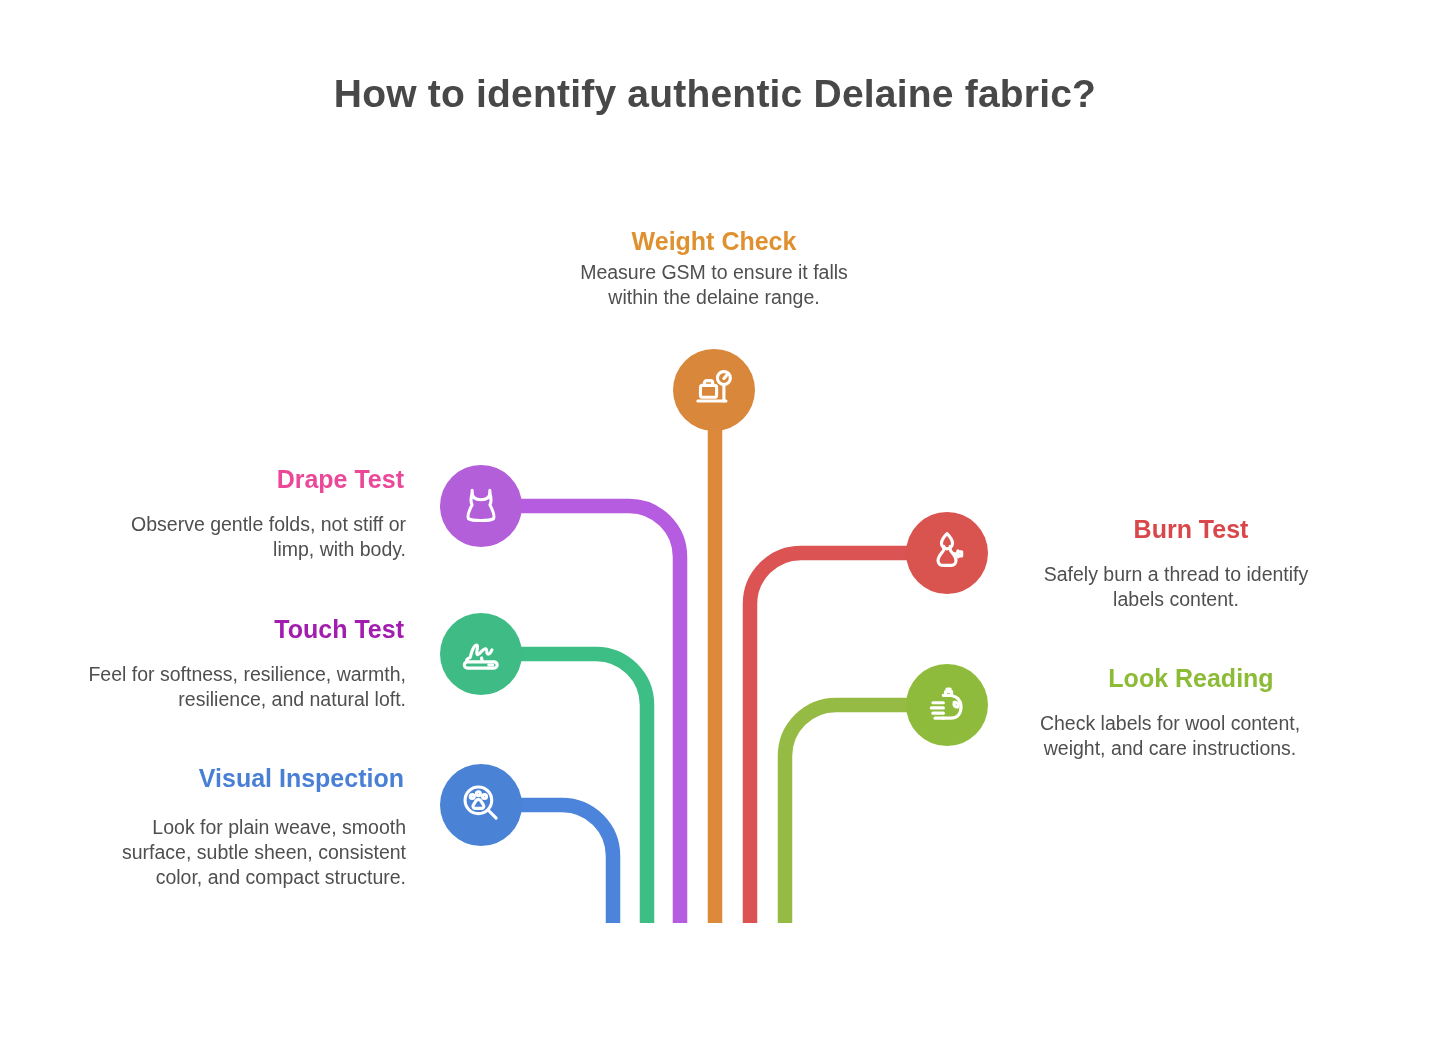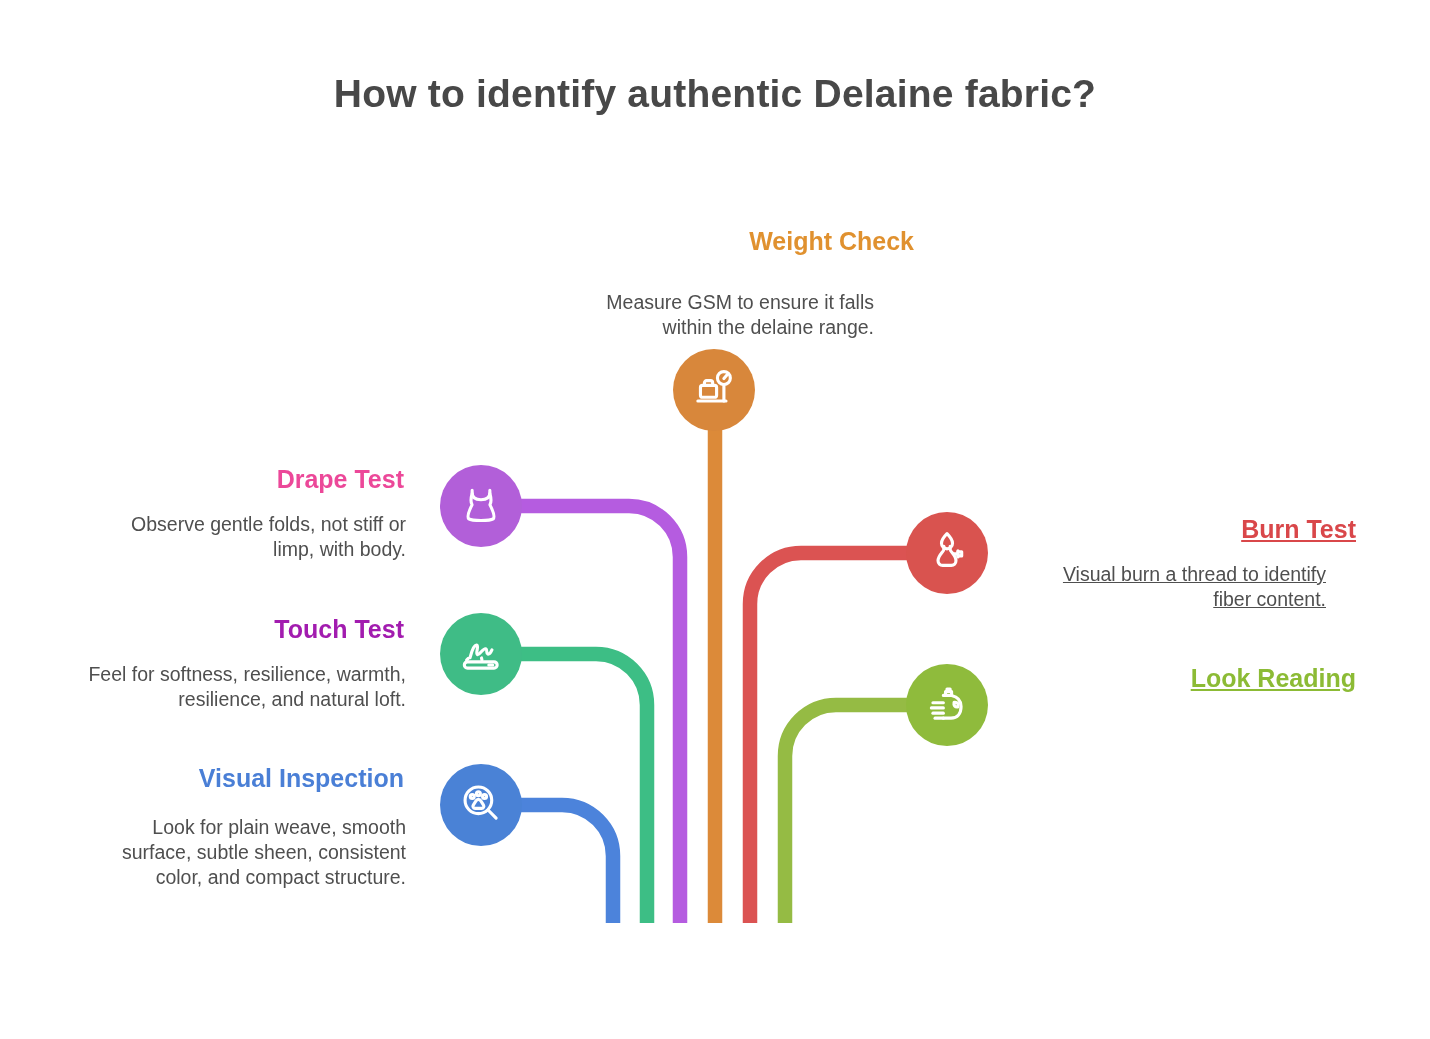--- a/index.html
+++ b/index.html
@@ -88,26 +88,26 @@
     color: #4F4F4F;
     z-index: 3;
   }
   .c-weight-check      { color: #E0912F; }
   .c-drape-test        { color: #ec4899; }
   .c-touch-test        { color: #a21caf; }
   .c-visual-inspection { color: #4A7FD6; }
   .c-burn-test         { color: #D9474A; }
   .c-label-reading     { color: #8CBB35; }
 
-  .ta-center { text-align: right; }
+  .ta-center { text-align: center; }
   .ta-right  { text-align: right; }
-  .ta-left   { text-align: right; text-decoration: underline; }
+  .ta-left   { text-align: center; }
 
   .h-weight-check { left: 514px; top: 227px; width: 400px; }
-  .d-weight-check { left: 554px; top: 290px; width: 320px; }
+  .d-weight-check { left: 554px; top: 260px; width: 320px; }
 
   .h-drape-test { left: 104px; top: 465px; width: 300px; }
   .d-drape-test { left:  94px; top: 512px; width: 312px; }
 
   .h-touch-test { left: 104px; top: 615px; width: 300px; }
   .d-touch-test { left:  66px; top: 662px; width: 340px; }
 
   .h-visual-inspection { left: 104px; top: 764px; width: 300px; }
   .d-visual-inspection { left:  94px; top: 815px; width: 312px; }
 
@@ -201,17 +201,18 @@
   <h2 class="heading ta-right c-drape-test h-drape-test">Drape Test</h2>
   <p class="desc ta-right d-drape-test">Observe gentle folds, not stiff or limp, with body.</p>
 
   <h2 class="heading ta-right c-touch-test h-touch-test">Touch Test</h2>
   <p class="desc ta-right d-touch-test">Feel for softness, resilience, warmth, resilience, and natural loft.</p>
 
   <h2 class="heading ta-right c-visual-inspection h-visual-inspection">Visual Inspection</h2>
   <p class="desc ta-right d-visual-inspection">Look for plain weave, smooth surface, subtle sheen, consistent color, and compact structure.</p>
 
   <h2 class="heading ta-left c-burn-test h-burn-test">Burn Test</h2>
-  <p class="desc ta-left d-burn-test">Visual burn a thread to identify fiber content.</p>
+  <p class="desc ta-left d-burn-test">Safely burn a thread to identify labels content.</p>
 
   <h2 class="heading ta-left c-label-reading h-label-reading">Look Reading</h2>
+  <p class="desc ta-left d-label-reading">Check labels for wool content, weight, and care instructions.</p>
 
 </div>
 
 </body></html>

